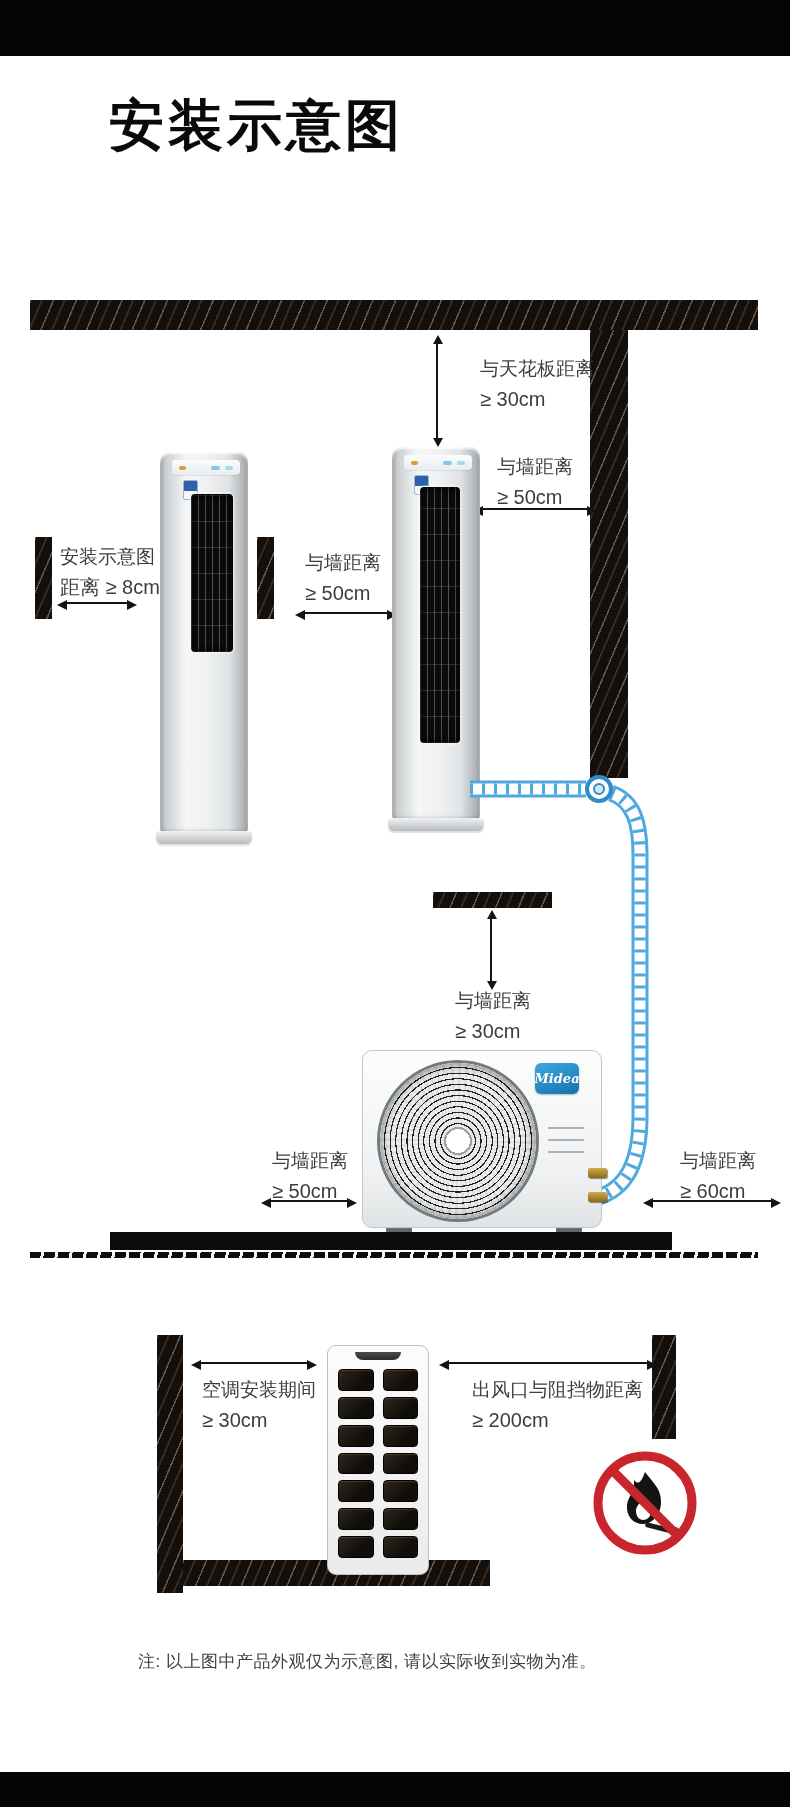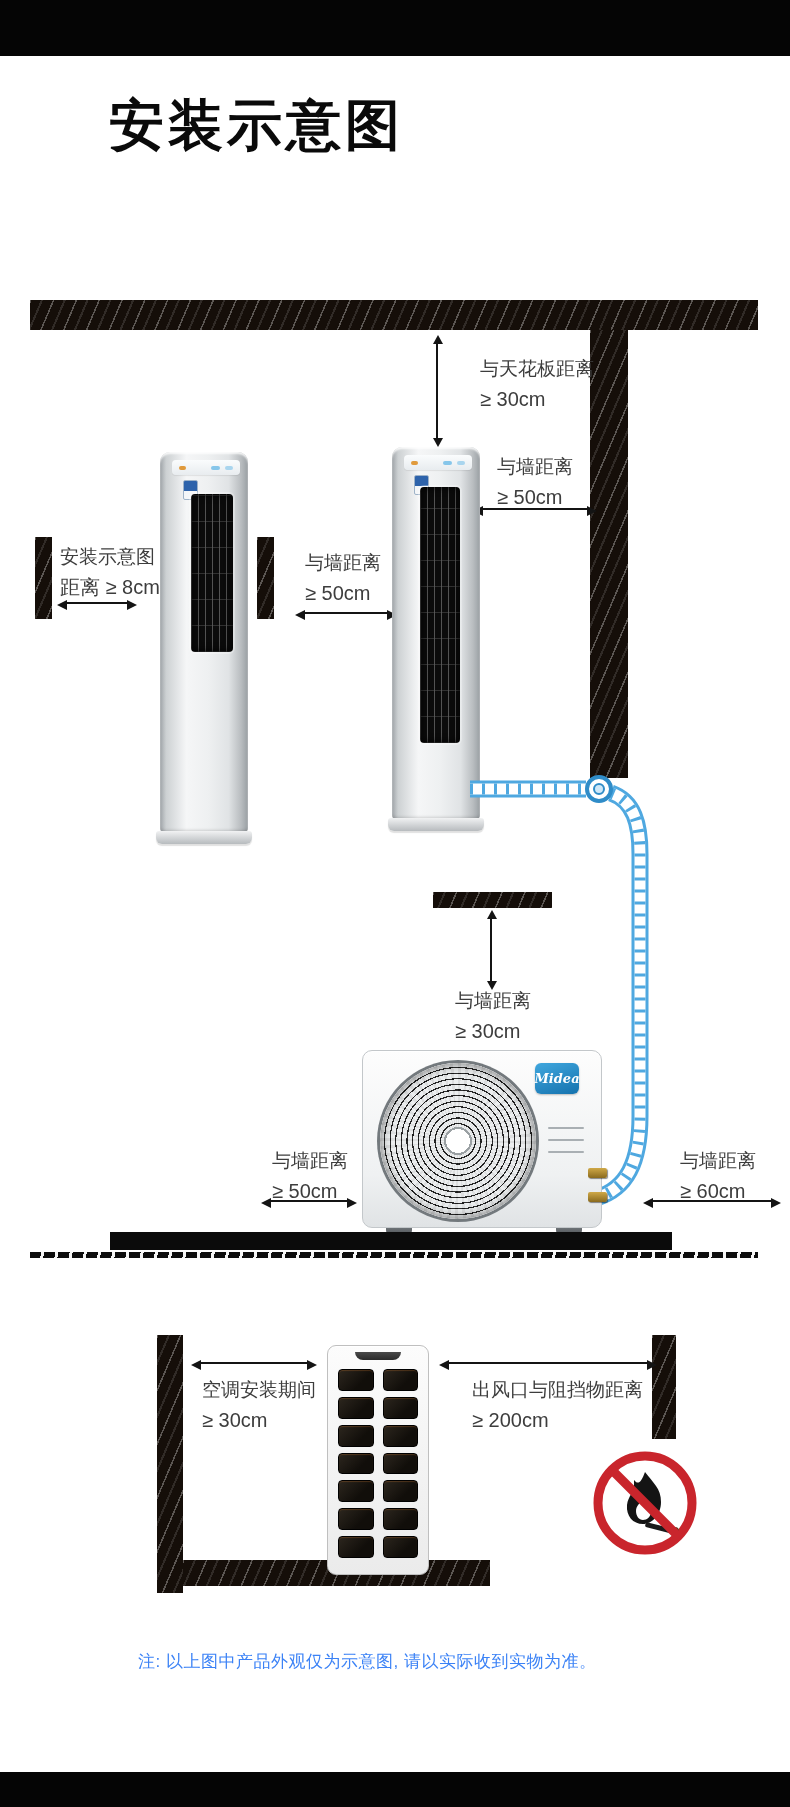--- a/index.html
+++ b/index.html
@@ -63,21 +63,21 @@
 
   .pipe{position:absolute;}
 
   
   .topview{position:absolute;background:linear-gradient(#fcfcfc,#ebebeb);border:1px solid #bfbfbf;border-radius:9px;box-shadow:inset 0 1px 0 #fff;}
   .topview .handle{position:absolute;top:6px;left:27%;right:27%;height:8px;background:linear-gradient(#4a4a4a,#2b2b2b);border-radius:0 0 9px 9px;}
   .slots{position:absolute;left:10px;right:10px;top:23px;bottom:16px;display:grid;grid-template-columns:1fr 1fr;grid-template-rows:repeat(7,1fr);gap:6px 9px;}
   .slot{background:linear-gradient(135deg,#2c261e,#110e0a 65%);border:1px solid #000;border-radius:4px;box-shadow:inset 0 1px 1px rgba(255,150,60,.22);}
 
   .warncap{position:absolute;text-align:center;font-size:16px;line-height:23px;color:#141414;}
-  .note{position:absolute;font-size:17px;color:#3b82f6;letter-spacing:.5px;}
+  .note{position:absolute;font-size:17px;color:#404040;letter-spacing:.5px;}
 </style>
 </head>
 <body>
 
 <div class="canvas">
 
   <div class="blackbar" style="top:0;height:56px;"></div>
   <div class="blackbar" style="top:1772;height:35px;top:1772px;"></div>
 
   <div class="title" style="left:109px;top:94px;text-align:right;">安装示意图</div>

